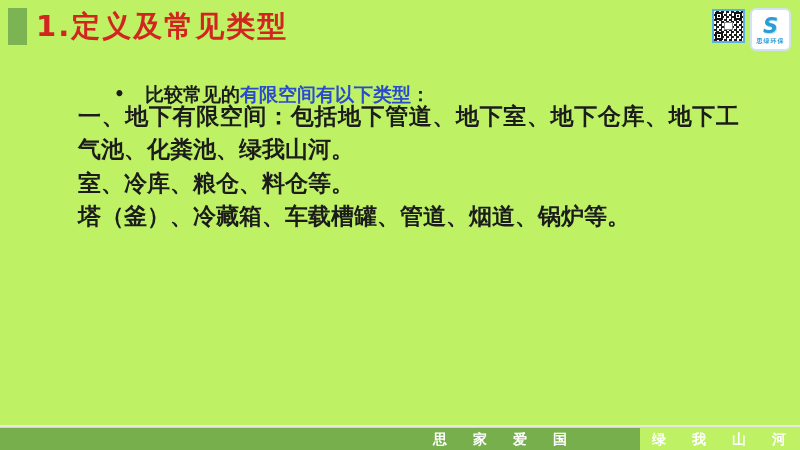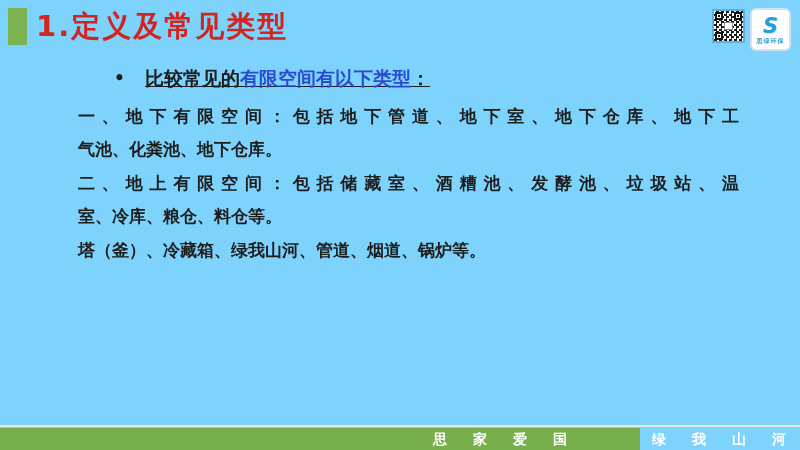--- a/index.html
+++ b/index.html
@@ -3,21 +3,21 @@
 <meta charset="utf-8">
 <style>
   * { margin:0; padding:0; box-sizing:border-box; }
   html,body { width:800px; height:450px; }
   body {
     font-family:"DejaVu Sans", sans-serif;
     background:#ffffff;
     position:relative;
     overflow:hidden;
   }
-  .slide { position:absolute; inset:0; background:#7dd3fc; }
+  .slide { position:absolute; inset:0; background:#bef264; }
 
   
   .accent-bar {
     position:absolute; left:8px; top:8px; width:19px; height:37px;
     background:var(--accent_green,#7cb353);
   }
   .title {
     position:absolute; left:36px; top:7px;
     font-size:29px; font-weight:bold; letter-spacing:2px;
     color:var(--title_red,#d3251f);
@@ -55,28 +55,28 @@
   .logo-text {
     font-size:6px; color:var(--logo_blue,#2a9cd6); letter-spacing:1px;
     line-height:8px; white-space:nowrap; font-weight:bold;
   }
 
   
   .bullet-line {
     position:absolute; left:114px; white-space:nowrap;
     font-size:19px; font-weight:bold; color:var(--body_ink,#1c1c1c);
   }
-  .bullet-top { top:66px;text-decoration:underline; }
+  .bullet-top { top:82px; }
   .bullet-bottom { top:360px; }
   .bullet-dot {
     display:inline-block; width:31px; font-size:17px; vertical-align:1px;
   }
   .paragraphs {
     position:absolute; left:78px; top:100px; width:661px;
-    font-size:17px; font-weight:bold; color:var(--body_ink,#1c1c1c);
+    font-size:23px; font-weight:bold; color:var(--body_ink,#1c1c1c);
   }
   .bline { height:33.4px; line-height:33.4px; white-space:nowrap; }
   .bline.fill { text-align:justify; text-align-last:justify; white-space:normal;
                 height:33.4px; overflow:hidden; }
   .seg-black { color:var(--body_ink,#1c1c1c); }
   .seg-blue  { color:var(--highlight_blue,#2b4bce); }
 
   
   .footer-bar {
     position:absolute; left:0; top:428px; width:640px; height:22px;
@@ -113,24 +113,23 @@
     <span class="logo-glyph">S</span>
     <span class="logo-text">思绿环保</span>
   </div>
 
   <div class="bullet-line bullet-top">
     <span class="bullet-dot">•</span><span><span class="seg-black">比较常见的</span><span class="seg-blue">有限空间有以下类型</span><span class="seg-black">：</span></span>
   </div>
 
   <div class="paragraphs">
       <div class="bline fill"><span class="seg-black">一、地下有限空间：包括地下管道、地下室、地下仓库、地下工</span></div>
-      <div class="bline"><span class="seg-black">气池、化粪池、地下仓库。</span></div>
-      <div class="bline fill"><span class="seg-black">二、地上有限空间：包括储藏室、酒糟池、发酵池、垃圾站、温</span></div>
+      <div class="bline"><span class="seg-black">气池、化粪池、绿我山河。</span></div>
       <div class="bline"><span class="seg-black">室、冷库、粮仓、料仓等。</span></div>
-      <div class="bline"><span class="seg-black">塔（釜）、冷藏箱、绿我山河、管道、烟道、锅炉等。</span></div>
+      <div class="bline"><span class="seg-black">塔（釜）、冷藏箱、车载槽罐、管道、烟道、锅炉等。</span></div>
     </div>
 
 
   <div class="footer-bar">
     <span class="motto motto-left">思家爱国</span>
     <span class="motto motto-right">绿我山河</span>
   </div>
 
 </div>
 

